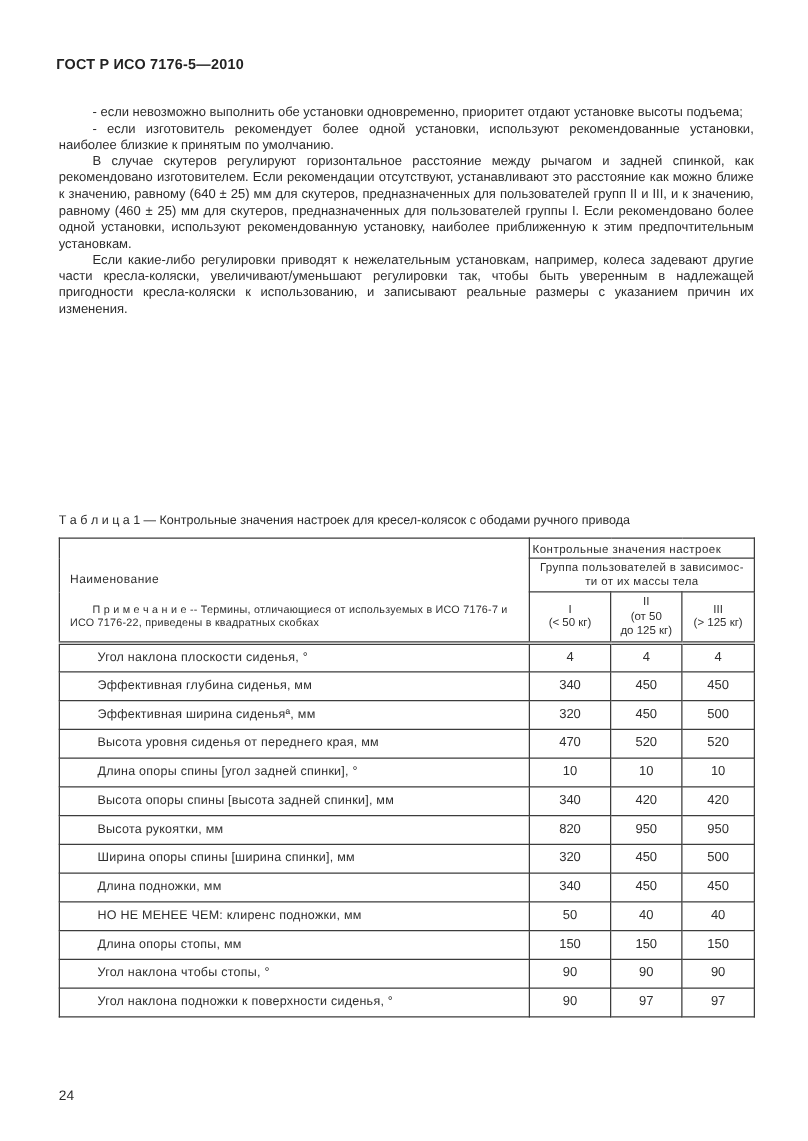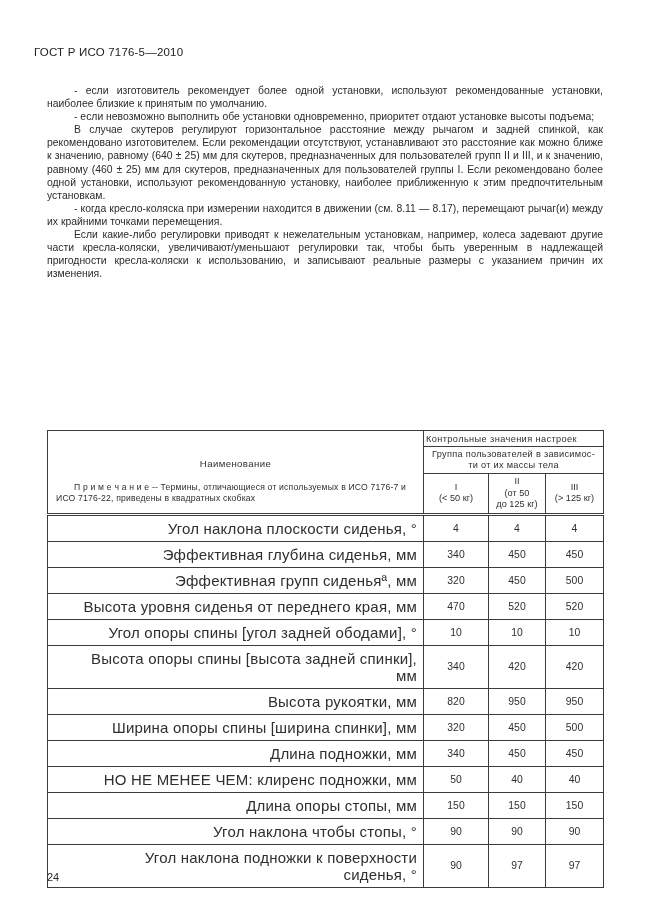--- a/index.html
+++ b/index.html
@@ -8,23 +8,23 @@
     position: relative;
     width: 646px;
     height: 913px;
     background: #ffffff;
     font-family: "Liberation Sans", sans-serif;
     color: #2b2b2b;
     overflow: hidden;
   }
   .doc-header {
     position: absolute;
-    top: 46px; left: 34px;
+    top: 46px; left: 45px;
     font-size: 11.5px;
-    font-weight: normal;
+    font-weight: bold;
     letter-spacing: 0.2px;
     color: #222;
   }
   .body-text {
     position: absolute;
     top: 84px; left: 47px;
     width: 556px;
     font-size: 10.4px;
     line-height: 13.1px;
     text-align: justify;
@@ -48,21 +48,21 @@
   }
   table.gost-table td {
     border: 1px solid #3c3c3c;
     vertical-align: middle;
   }
   .hdr-name {
     vertical-align: top;
     padding: 4px 8px 2px 8px;
   }
   .hdr-name-title {
-    text-align: center;
+    text-align: left;
     font-size: 9.6px;
     margin-top: 16px;
     letter-spacing: 0.4px;
   }
   .hdr-note {
     margin-top: 13px;
     font-size: 8.6px;
     line-height: 11px;
     text-align: left;
     text-indent: 18px;
@@ -87,24 +87,23 @@
     height: 40px;
     text-align: center;
     font-size: 9.2px;
     line-height: 11.5px;
     padding: 2px 1px;
   }
   .dbl-bottom { border-bottom: 3px double #3c3c3c !important; }
   .pre { white-space: pre-line; }
   td.name {
     padding: 4px 6px 4px 30px;
-    font-size: 15px;
+    font-size: 10px;
     height: 23px;
     letter-spacing: 0.2px;
-    text-align: right;
   }
   td.val {
     text-align: center;
     font-size: 10.4px;
     height: 23px;
   }
   td.merge-bottom { border-bottom-style: hidden; }
   .page-number {
     position: absolute;
     top: 871px; left: 47px;
@@ -113,27 +112,27 @@
   }
 </style>
 </head>
 <body>
 
 <div class="page">
 
   <div class="doc-header">ГОСТ Р ИСО 7176-5—2010</div>
 
   <div class="body-text">
+    <p class="para">- если невозможно выполнить обе установки одновременно, приоритет отдают установке высоты подъема;</p>
     <p class="para">- если изготовитель рекомендует более одной установки, используют рекомендованные установки, наиболее близкие к принятым по умолчанию.</p>
-    <p class="para">- если невозможно выполнить обе установки одновременно, приоритет отдают установке высоты подъема;</p>
     <p class="para">В случае скутеров регулируют горизонтальное расстояние между рычагом и задней спинкой, как рекомендовано изготовителем. Если рекомендации отсутствуют, устанавливают это расстояние как можно ближе к значению, равному (640 ± 25) мм для скутеров, предназначенных для пользователей групп II и III, и к значению, равному (460 ± 25) мм для скутеров, предназначенных для пользователей группы I. Если рекомендовано более одной установки, используют рекомендованную установку, наиболее приближенную к этим предпочтительным установкам.</p>
-    <p class="para">- когда кресло-коляска при измерении находится в движении (см. 8.11 — 8.17), перемещают рычаг(и) между их крайними точками перемещения.</p>
     <p class="para">Если какие-либо регулировки приводят к нежелательным установкам, например, колеса задевают другие части кресла-коляски, увеличивают/уменьшают регулировки так, чтобы быть уверенным в надлежащей пригодности кресла-коляски к использованию, и записывают реальные размеры с указанием причин их изменения.</p>
   </div>
 
+  <div class="table-caption">Т а б л и ц а  1 — Контрольные значения настроек для кресел-колясок с ободами ручного привода</div>
 
   <table class="gost-table">
     <colgroup>
       <col style="width:376px">
       <col style="width:65px">
       <col style="width:57px">
       <col style="width:58px">
     </colgroup>
     <tbody>
       <tr>
@@ -163,33 +162,33 @@
         <td class="val">4</td>
         <td class="val">4</td>
       </tr>
       <tr>
         <td class="name">Эффективная глубина сиденья, мм</td>
         <td class="val">340</td>
         <td class="val">450</td>
         <td class="val">450</td>
       </tr>
       <tr>
-        <td class="name">Эффективная групп сиденьяª, мм</td>
+        <td class="name">Эффективная ширина сиденьяª, мм</td>
         <td class="val">320</td>
         <td class="val">450</td>
         <td class="val">500</td>
       </tr>
       <tr>
         <td class="name">Высота уровня сиденья от переднего края, мм</td>
         <td class="val">470</td>
         <td class="val">520</td>
         <td class="val">520</td>
       </tr>
       <tr>
-        <td class="name">Угол опоры спины [угол задней ободами], °</td>
+        <td class="name">Длина опоры спины [угол задней спинки], °</td>
         <td class="val">10</td>
         <td class="val">10</td>
         <td class="val">10</td>
       </tr>
       <tr>
         <td class="name">Высота опоры спины [высота задней спинки], мм</td>
         <td class="val">340</td>
         <td class="val">420</td>
         <td class="val">420</td>
       </tr>

